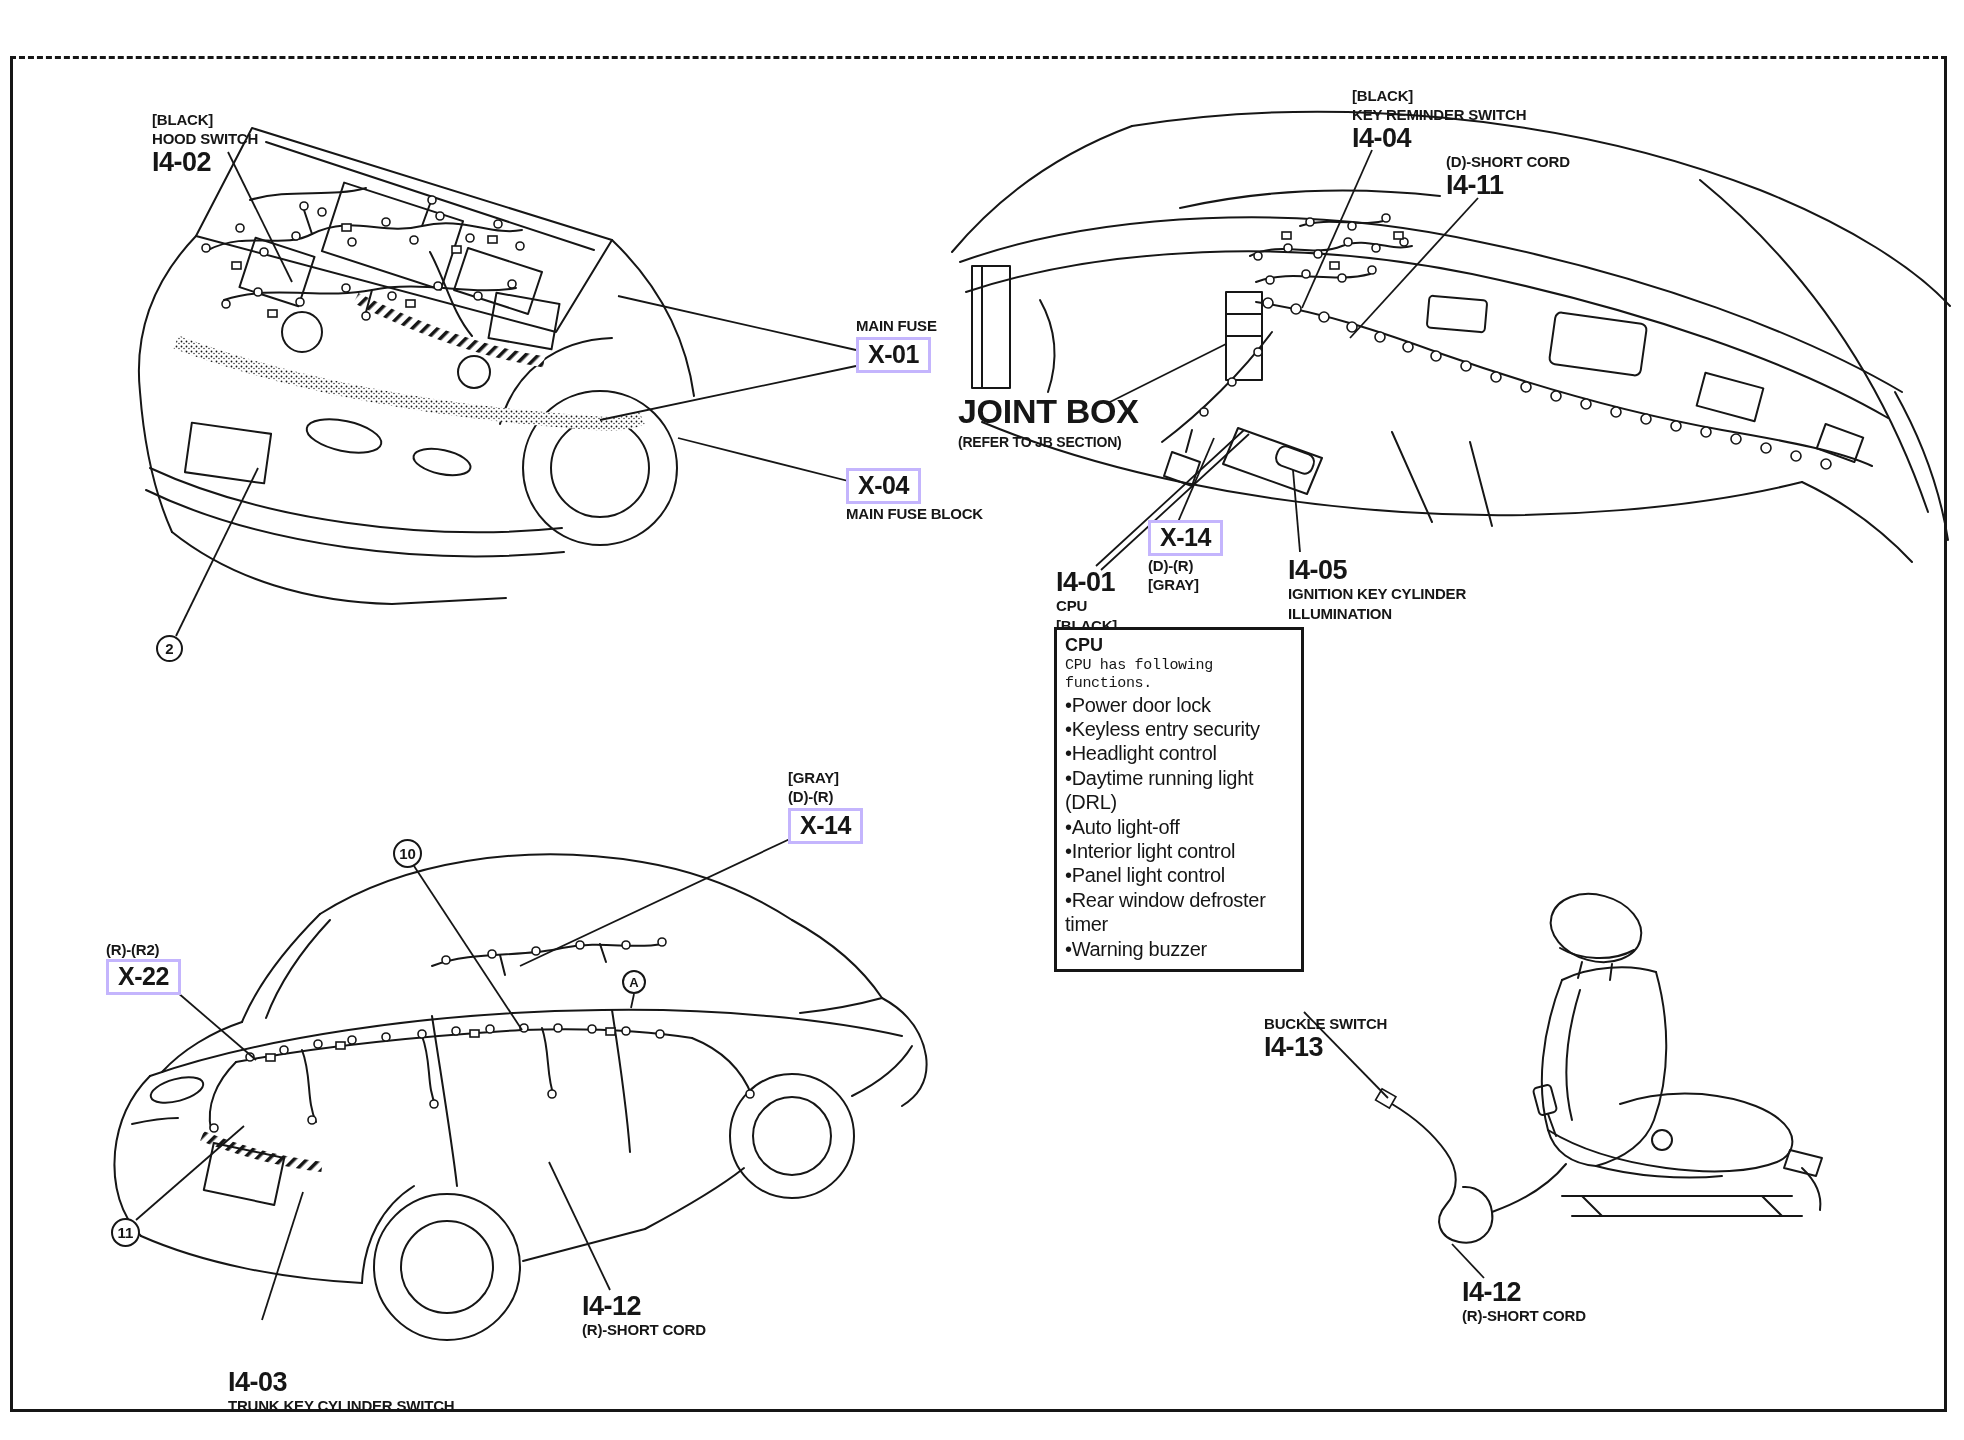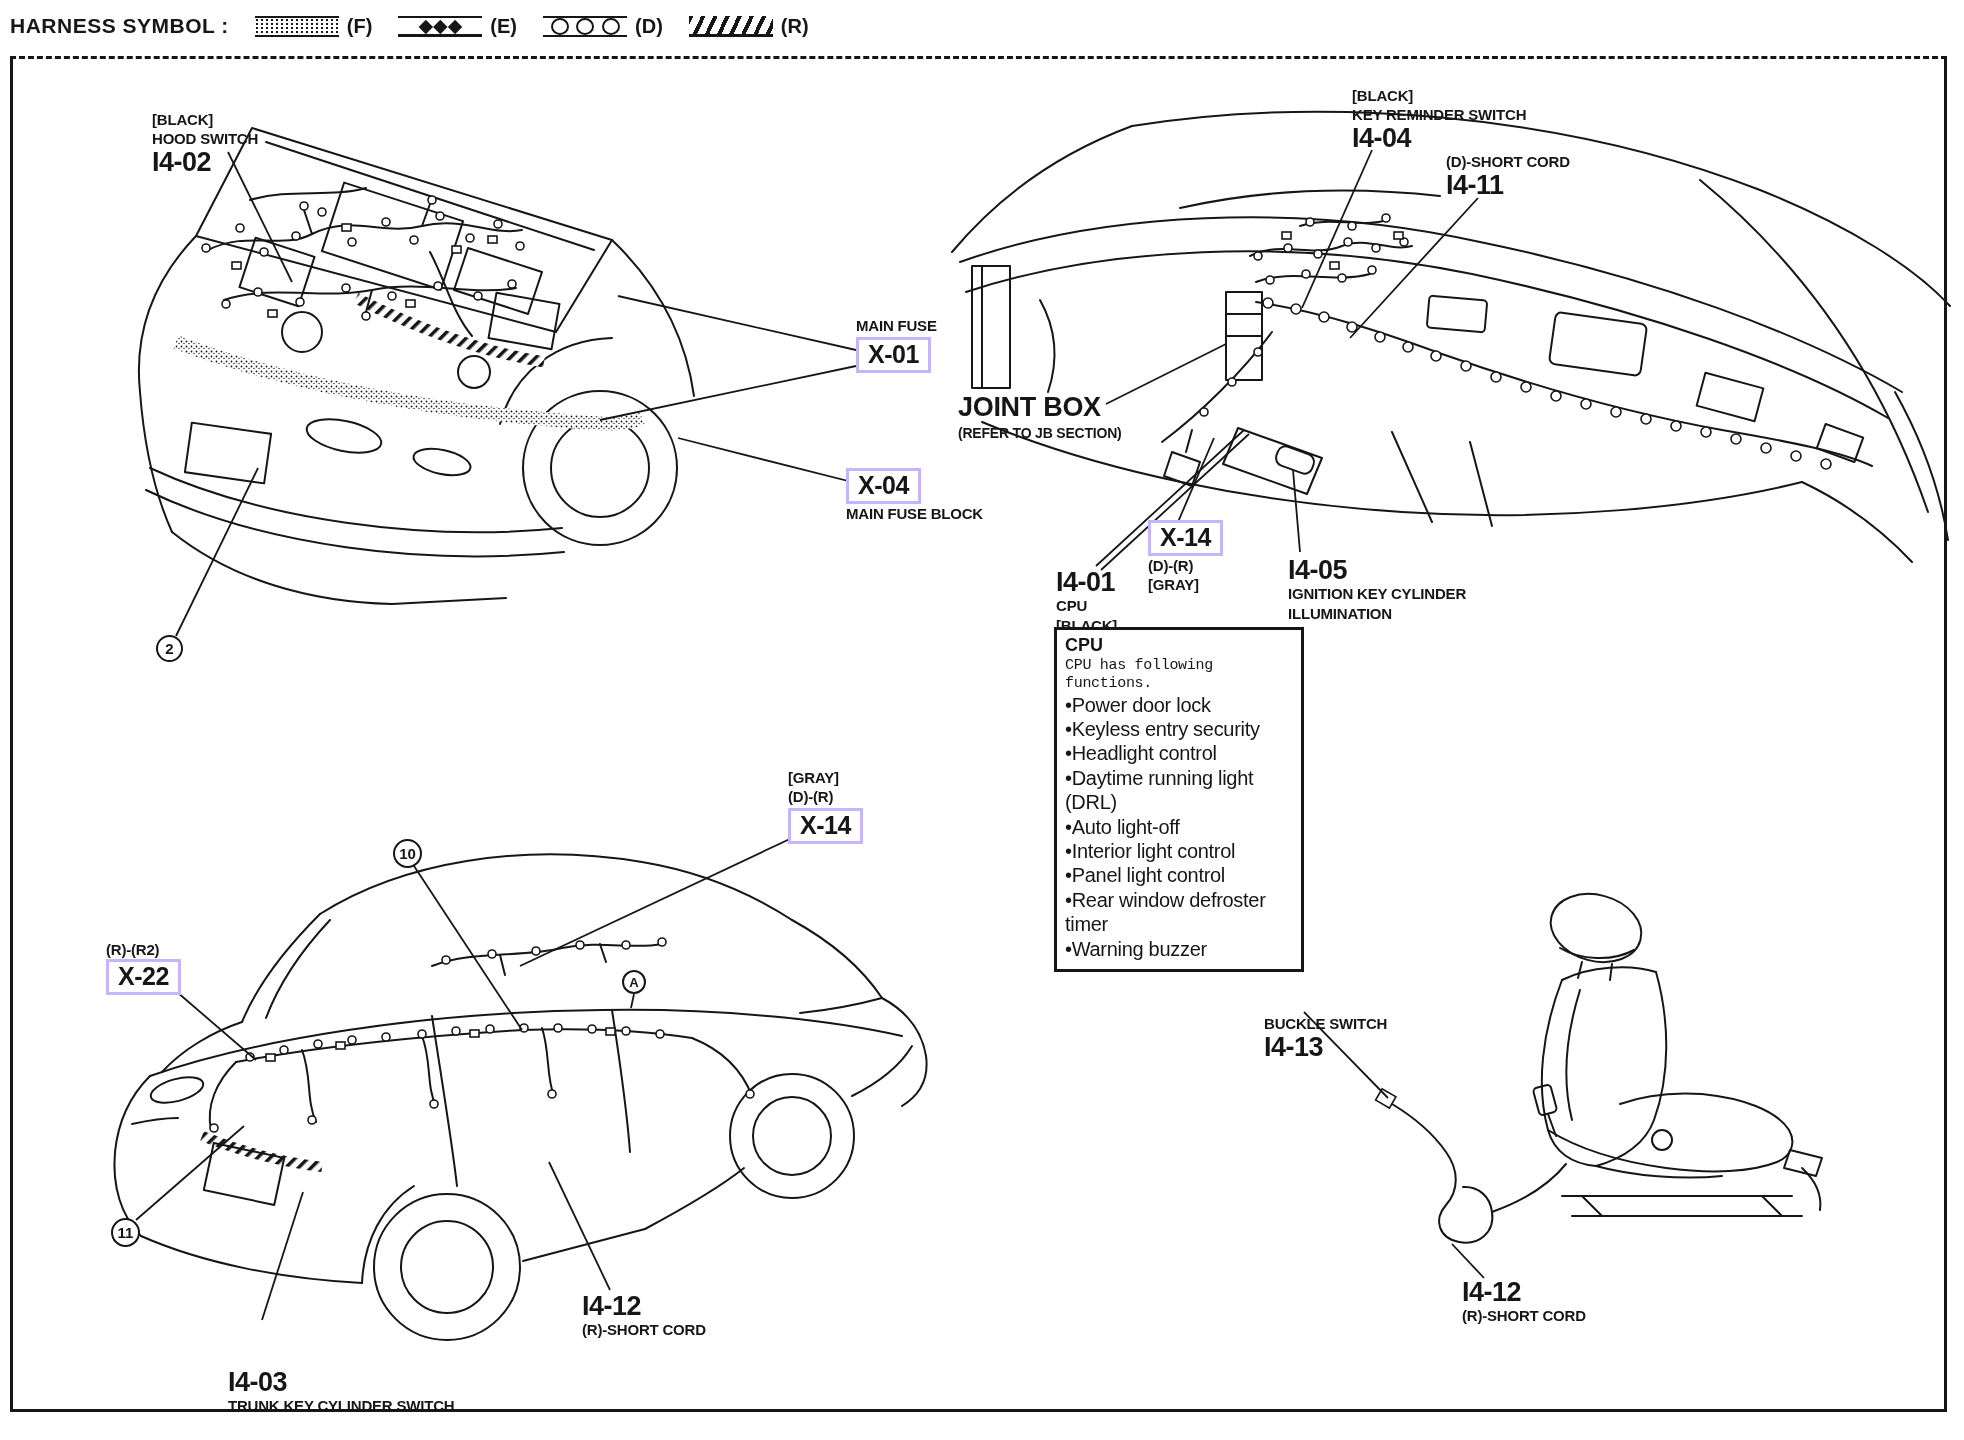--- a/index.html
+++ b/index.html
@@ -31,60 +31,37 @@
   svg.art{position:absolute;left:0;top:0;}
   .ln{stroke:#161616;stroke-width:2;fill:none;stroke-linecap:round;stroke-linejoin:round;}
   .ld{stroke:#161616;stroke-width:1.8;fill:none;}
   .cn{stroke:#161616;stroke-width:1.6;fill:#ffffff;}
 
   
   .lbl{position:absolute;font-size:15px;font-weight:700;line-height:1.28;letter-spacing:-.2px;white-space:nowrap;}
   .code{font-size:27px;font-weight:700;line-height:1.05;letter-spacing:-.5px;}
   .codebox{display:inline-block;border:3px solid #c4b5fd;padding:0 9px 1px 9px;
     font-size:25px;font-weight:700;line-height:1.15;letter-spacing:-.5px;background:#fff;}
-  .big{font-size:27px;font-weight:700;letter-spacing:-.3px;}
+  .big{font-size:34px;font-weight:700;letter-spacing:-.3px;}
   .callout{position:absolute;border:2.5px solid #161616;border-radius:50%;background:#fff;
     display:flex;align-items:center;justify-content:center;font-weight:700;box-sizing:border-box;}
 
   
   .cpu-box{position:absolute;left:1054px;top:627px;width:250px;box-sizing:border-box;
     border:3px solid #161616;background:#fff;padding:5px 8px 8px 8px;}
   .cpu-title{font-size:18px;font-weight:700;line-height:1.2;}
   .cpu-sub{font-size:15px;line-height:1.2;letter-spacing:-.3px;font-family:Liberation Mono, monospace;}
   .cpu-item{font-size:20px;line-height:1.22;letter-spacing:-.3px;}
   .cpu-item::before{content:"\2022 ";}
 </style>
 </head>
 <body>
 
 <div id="page">
 
-  <div class="legend">
-    <span class="legend-title">HARNESS SYMBOL :</span>
-    <span class="legend-item">
-      <span class="sw sw-dots"></span>
-      <span class="legend-label">(F)</span>
-    </span>
-    <span class="legend-item">
-      <span class="sw sw-diamonds">◆◆◆</span>
-      <span class="legend-label">(E)</span>
-    </span>
-    <span class="legend-item">
-      <span class="sw sw-circles">
-          <i></i>
-          <i></i>
-          <i></i>
-        </span>
-      <span class="legend-label">(D)</span>
-    </span>
-    <span class="legend-item">
-      <span class="sw sw-hatch"></span>
-      <span class="legend-label">(R)</span>
-    </span>
-  </div>
 
   <div class="frame"></div>
 
   <svg class="art" width="1964" height="1440" viewBox="0 0 1964 1440">
     <defs>
       <pattern id="dots" width="5" height="5" patternUnits="userSpaceOnUse">
         <rect width="5" height="5" fill="#ffffff"></rect>
         <circle cx="1.5" cy="1.5" r="0.9" fill="#161616"></circle>
           <circle cx="4" cy="3.5" r="0.7" fill="#161616"></circle>
       </pattern>

